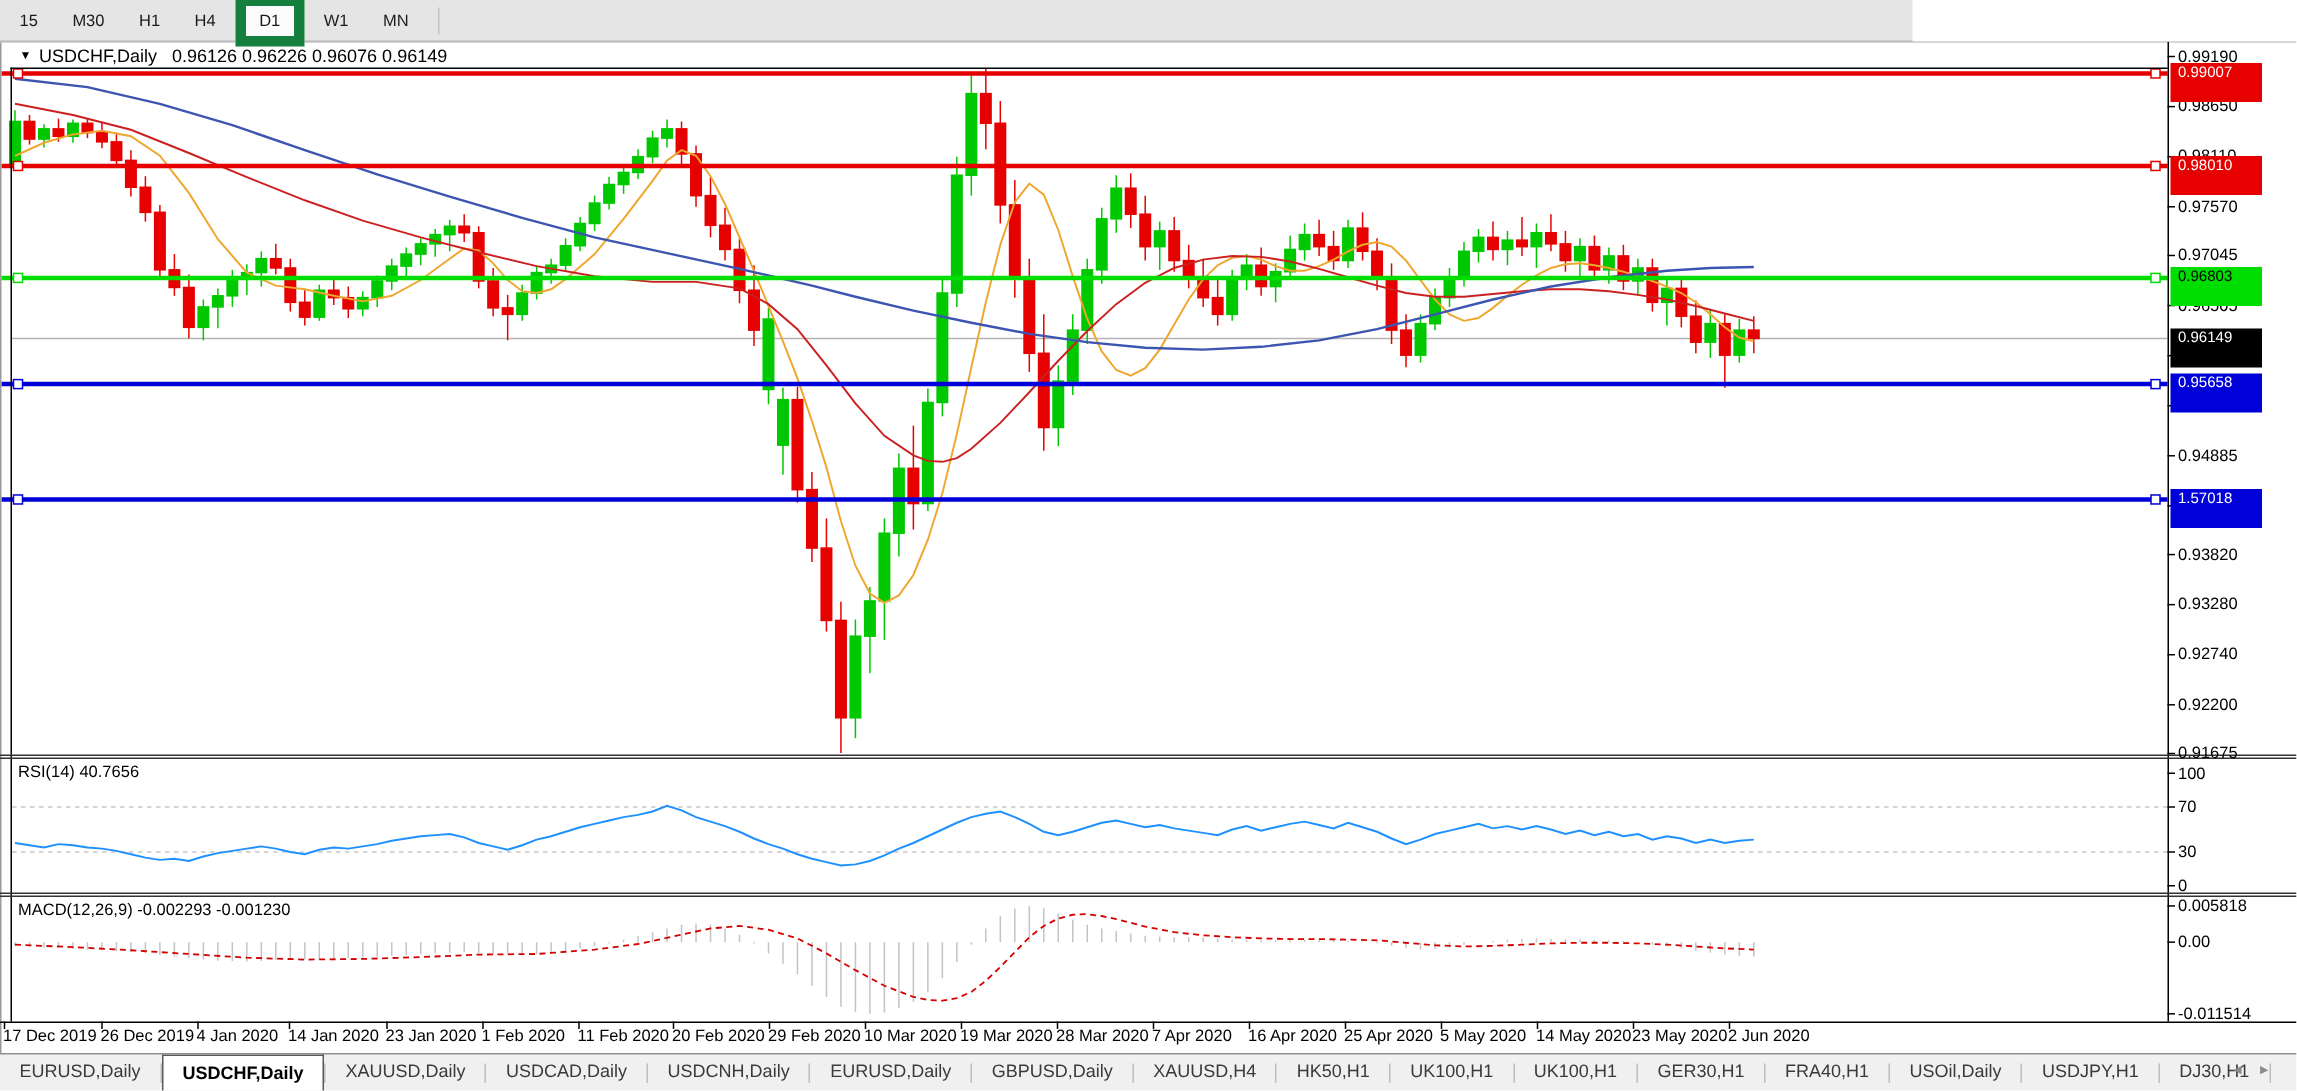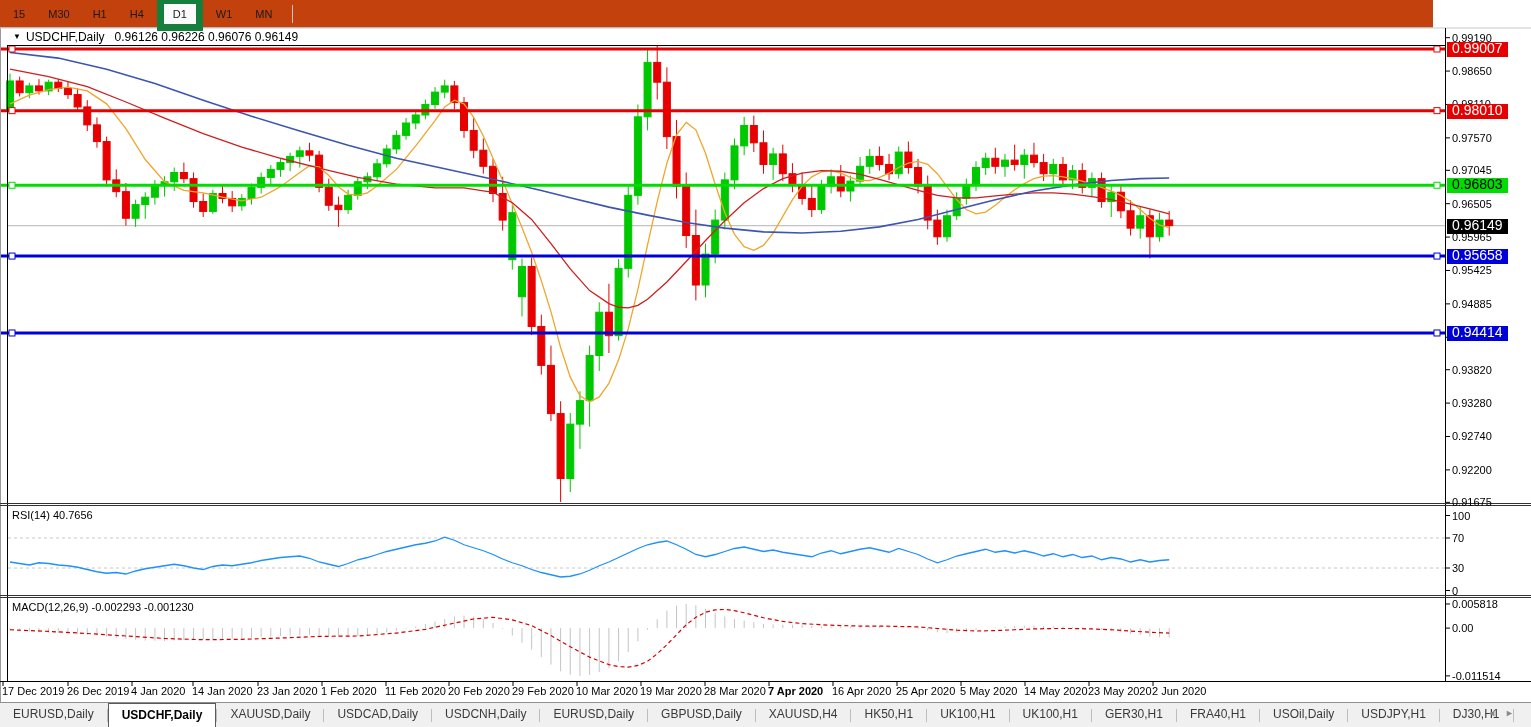--- a/index.html
+++ b/index.html
@@ -1,28 +1,28 @@
 <!DOCTYPE html>
 <html><head>
 <meta charset="utf-8">
 <style>
   html,body{margin:0;padding:0}
   body{width:1531px;height:727px;position:relative;overflow:hidden;background:#fff;
        font-family:"Liberation Sans",sans-serif;color:#000}
   #canvas{position:absolute;left:0;top:0;width:1531px;height:727px}
-  .toolbar{position:absolute;left:0;top:0;width:1433px;height:27px;background:#c2410c;
+  .toolbar{position:absolute;left:0;top:0;width:1275px;height:27px;background:#e5e5e5;
            border-bottom:1px solid #b9b9b9;display:flex;align-items:center;font-size:11px}
   .tf-btn{padding:4px 9px;margin-left:3px;color:#1a1a1a;border:1px solid transparent;cursor:default}
   .tf-btn.active{background:#fbfbfb;border:7px solid #15803d}
   .tb-sep{width:1px;height:18px;background:#c4c4c4;margin-left:10px}
   .chart-title{position:absolute;left:13px;top:30px;font-size:12px;white-space:nowrap}
   .chart-title .arrow{font-size:8px;vertical-align:2px;margin-right:5px}
   .chart-title .sym{margin-right:10px}
   .axis-label{position:absolute;left:1452px;font-size:11px;white-space:nowrap}
-  .badge{position:absolute;left:1447px;width:56px;height:15px;font-size:14px;line-height:13px;
+  .badge{position:absolute;left:1447px;width:56px;height:26px;font-size:10px;line-height:13px;
          padding-left:5px;white-space:nowrap}
   .ind-label{position:absolute;left:12px;font-size:11px;white-space:nowrap}
   .date-label{position:absolute;top:685px;font-size:11px;white-space:nowrap}
   .tabbar{position:absolute;left:0;top:702px;width:1531px;height:25px;background:#f0f0f0;
           border-top:1px solid #8f8f8f;display:flex;align-items:stretch;font-size:12px}
   .tab{padding:4px 13px 0 13px;color:#3a3a3a;white-space:nowrap;cursor:default}
   .tab.active{background:#fff;border:1px solid #5a5a5a;border-bottom:none;color:#000;font-weight:bold}
   .tab-sep{width:1px;height:13px;background:#bdbdbd;align-self:center}
   .tab-arrows{position:absolute;right:8px;top:708px;font-size:9px;color:#8a8a8a;letter-spacing:9px}
 </style>
@@ -497,21 +497,21 @@
     <div class="axis-label" style="top: 331.251px;">0.94345</div>
     <div class="axis-label" style="top: 363.712px;">0.93820</div>
     <div class="axis-label" style="top: 397.1px;">0.93280</div>
     <div class="axis-label" style="top: 430.489px;">0.92740</div>
     <div class="axis-label" style="top: 463.877px;">0.92200</div>
     <div class="axis-label" style="top: 496.338px;">0.91675</div>
     <div class="badge" style="top: 42px; background: rgb(230, 0, 0); color: rgb(255, 255, 255);">0.99007</div>
     <div class="badge" style="top: 103.645px; background: rgb(230, 0, 0); color: rgb(255, 255, 255);">0.98010</div>
     <div class="badge" style="top: 178.273px; background: rgb(0, 221, 0); color: rgb(0, 0, 0);">0.96803</div>
     <div class="badge" style="top: 249.069px; background: rgb(0, 0, 216); color: rgb(255, 255, 255);">0.95658</div>
-    <div class="badge" style="top: 325.985px; background: rgb(0, 0, 216); color: rgb(255, 255, 255);">0.94414</div>
+    <div class="badge" style="top: 325.985px; background: rgb(0, 0, 216); color: rgb(255, 255, 255);">1.57018</div>
     <div class="badge" style="top: 218.71px; background: rgb(0, 0, 0); color: rgb(255, 255, 255);">0.96149</div>
   </div>
 <div class="ind-label" style="top:509px">RSI(14) 40.7656</div>
 <div class="ind-label" style="top:601px">MACD(12,26,9) -0.002293 -0.001230</div>
 <div id="rsi-axis">
     <div class="axis-label" style="top: 509.5px;">100</div>
     <div class="axis-label" style="top: 532px;">70</div>
     <div class="axis-label" style="top: 562px;">30</div>
     <div class="axis-label" style="top: 584.5px;">0</div>
   </div>
@@ -526,21 +526,21 @@
     <div class="date-label" style="left: 131px;">4 Jan 2020</div>
     <div class="date-label" style="left: 192px;">14 Jan 2020</div>
     <div class="date-label" style="left: 257px;">23 Jan 2020</div>
     <div class="date-label" style="left: 321px;">1 Feb 2020</div>
     <div class="date-label" style="left: 385px;">11 Feb 2020</div>
     <div class="date-label" style="left: 448px;">20 Feb 2020</div>
     <div class="date-label" style="left: 512px;">29 Feb 2020</div>
     <div class="date-label" style="left: 576px;">10 Mar 2020</div>
     <div class="date-label" style="left: 640px;">19 Mar 2020</div>
     <div class="date-label" style="left: 704px;">28 Mar 2020</div>
-    <div class="date-label" style="left: 768px; font-weight: bold;">7 Apr 2020</div>
+    <div class="date-label" style="left: 768px;">7 Apr 2020</div>
     <div class="date-label" style="left: 832px;">16 Apr 2020</div>
     <div class="date-label" style="left: 896px;">25 Apr 2020</div>
     <div class="date-label" style="left: 960px;">5 May 2020</div>
     <div class="date-label" style="left: 1024px;">14 May 2020</div>
     <div class="date-label" style="left: 1088px;">23 May 2020</div>
     <div class="date-label" style="left: 1152px;">2 Jun 2020</div>
   </div>
 
 <div class="tabbar" id="tabbar">
     <div class="tab">EURUSD,Daily</div>

